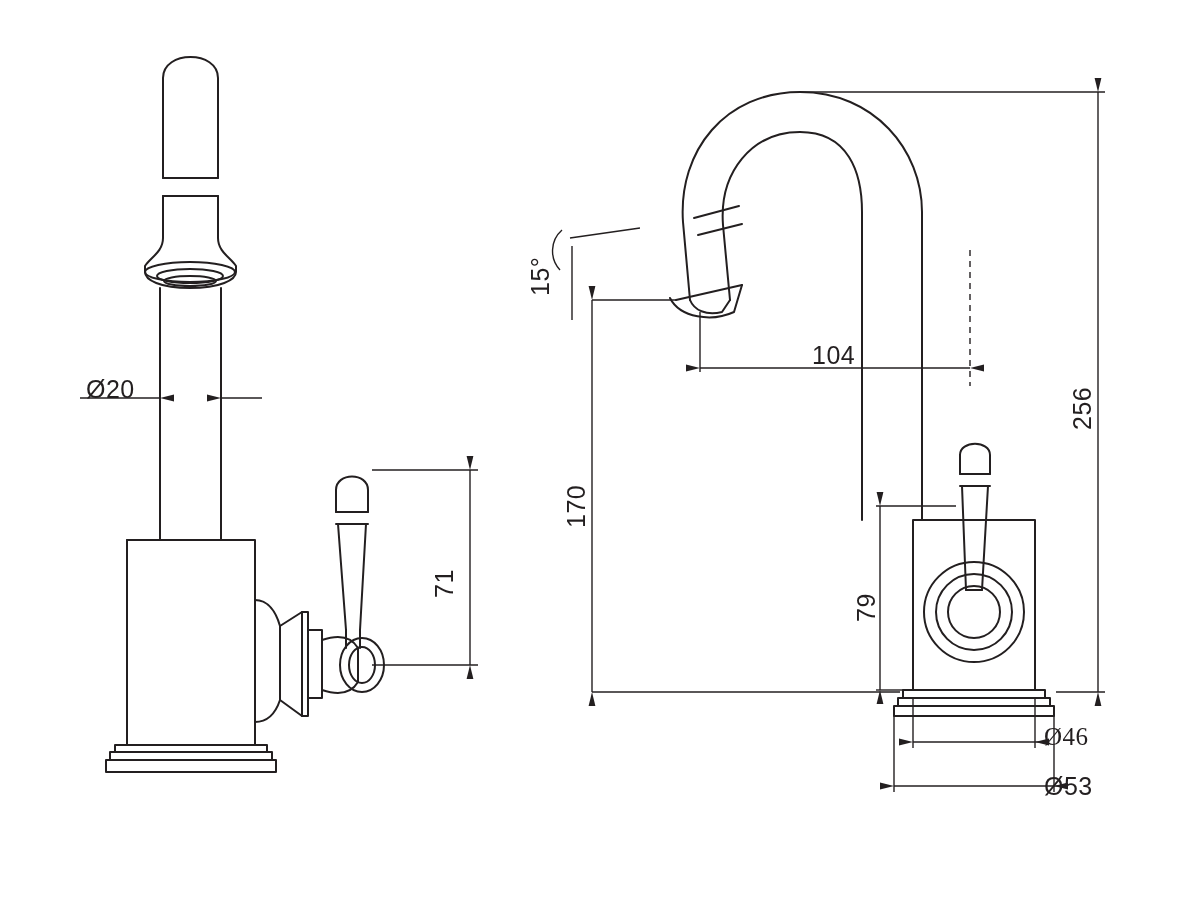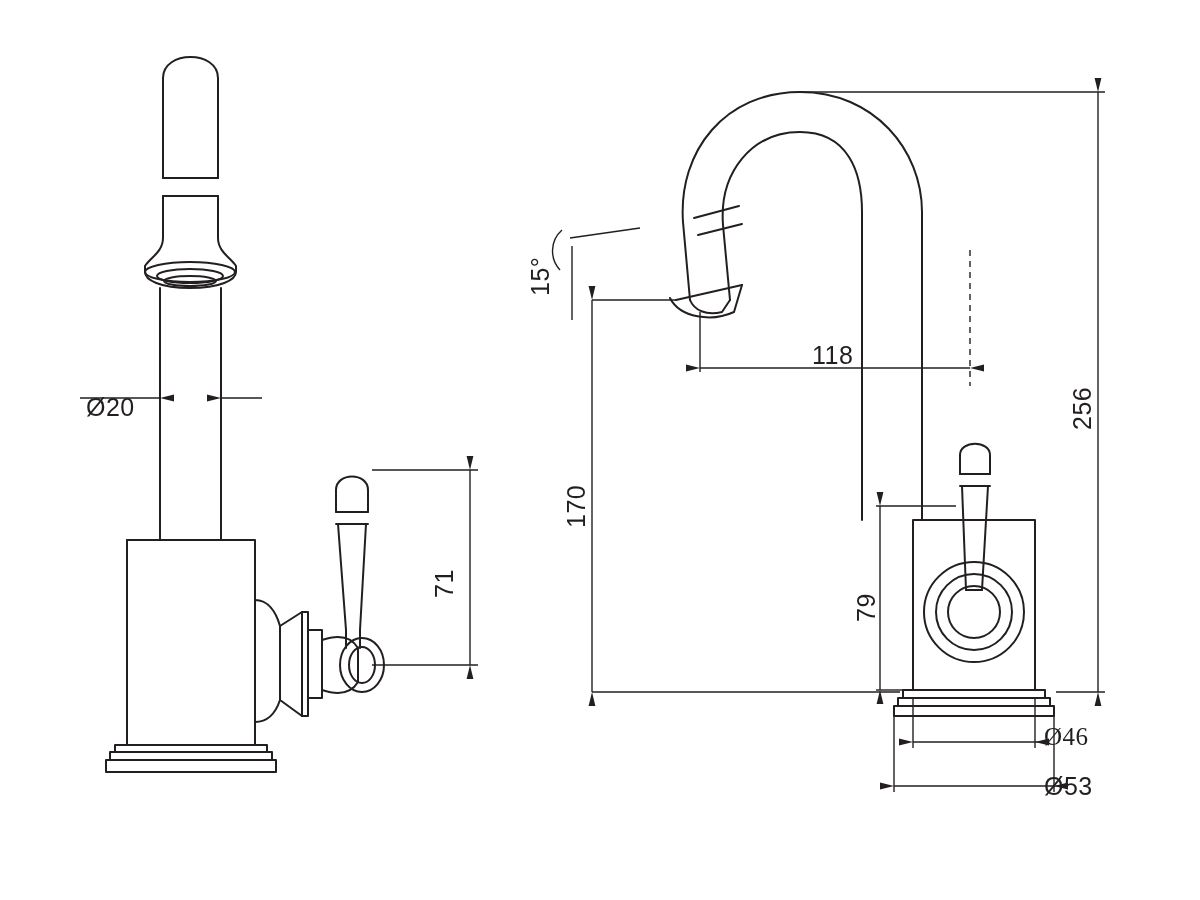--- a/index.html
+++ b/index.html
@@ -169,27 +169,27 @@
       <path d="M913,742 L1035,742" marker-start="url(#arrR)" marker-end="url(#arrL)"></path>
       <path d="M1035,742 L1046,742"></path>
 
       <path d="M894,716 L894,792"></path>
       <path d="M1054,716 L1054,792"></path>
       <path d="M894,786 L1054,786" marker-start="url(#arrR)" marker-end="url(#arrL)"></path>
       <path d="M1054,786 L1062,786"></path>
     </g>
   </svg>
 
-  <div class="dim-label" style="left:86px; top:375px;margin-top:18px;">Ø20</div>
+  <div class="dim-label" style="left:86px; top:375px;">Ø20</div>
 
   <div class="dim-label rot90" style="left:430px; top:598px;">71</div>
 
   <div class="dim-label rot90" style="left:526px; top:296px;">15°</div>
 
-  <div class="dim-label" style="left:812px; top:341px;">118</div>
+  <div class="dim-label" style="left:812px; top:341px;">104</div>
 
   <div class="dim-label rot90" style="left:562px; top:528px;">170</div>
 
   <div class="dim-label rot90" style="left:1068px; top:430px;">256</div>
 
   <div class="dim-label rot90" style="left:852px; top:622px;">79</div>
 
   <div class="dim-label" style="left:1044px; top:723px;font-family:Liberation Serif, serif;">Ø46</div>
 
   <div class="dim-label" style="left:1044px; top:772px;">Ø53</div>

